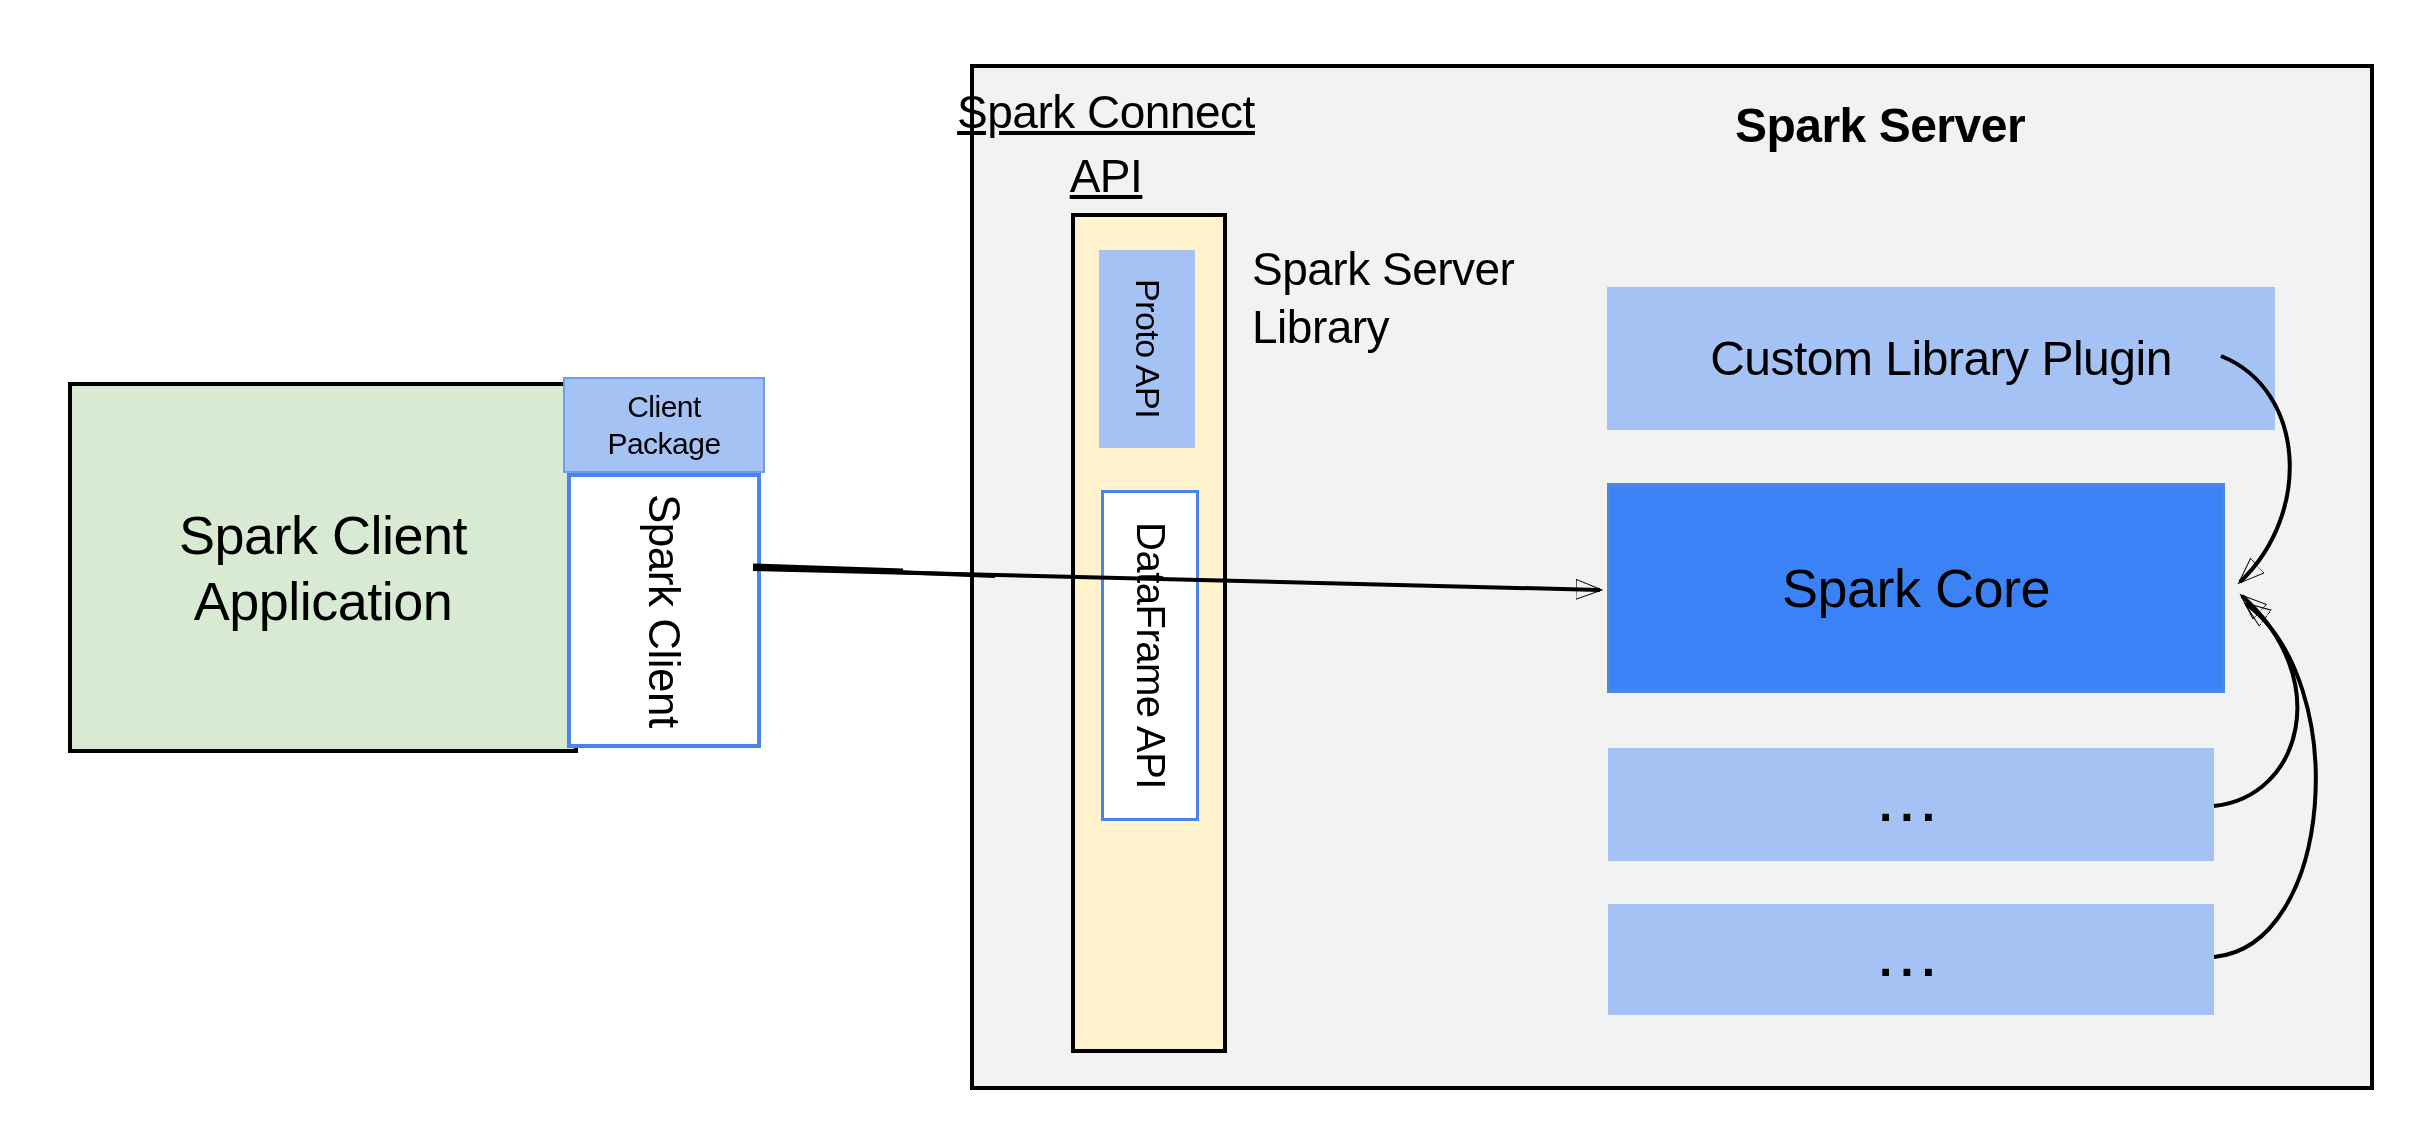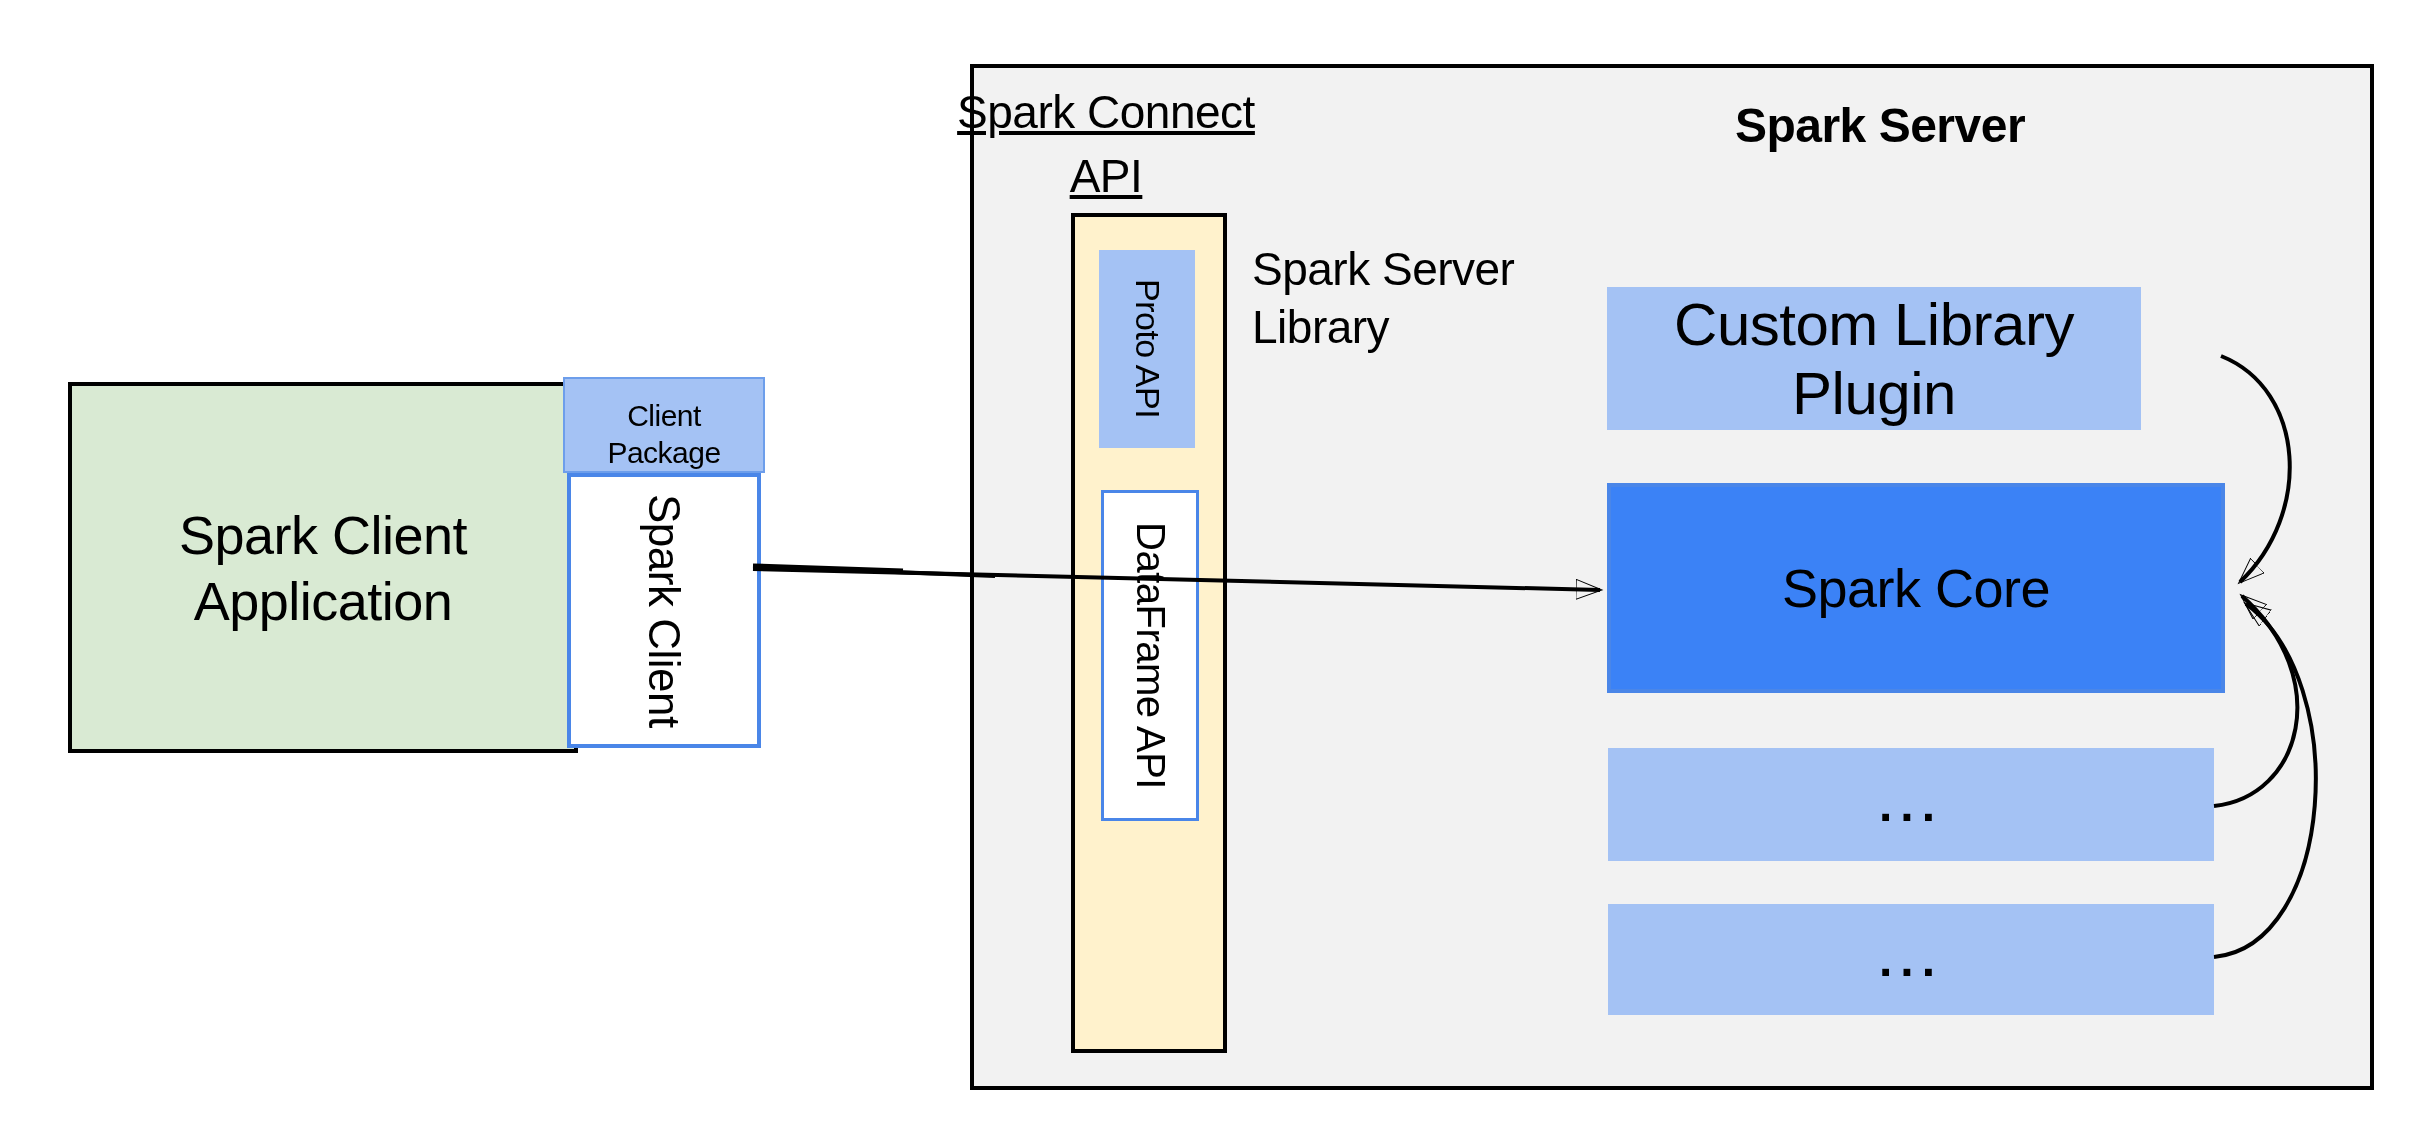--- a/index.html
+++ b/index.html
@@ -20,21 +20,21 @@
   
   .server-panel{left:970px; top:64px; width:1404px; height:1026px;
     background:var(--panel-gray); border:4px solid var(--outline-black); z-index:0;}
   .client-app{left:68px; top:382px; width:510px; height:371px;
     background:var(--green); border:4px solid var(--outline-black); z-index:1;
     font-size:54px; line-height:66px;}
 
   
   .client-package{left:563px; top:377px; width:202px; height:96px;
     background:var(--light-blue); border:2px solid var(--pkg-border); z-index:2;
-    font-size:30px; line-height:37px;align-items:flex-end;}
+    font-size:30px; line-height:37px;}
   .spark-client{left:567px; top:473px; width:194px; height:275px;
     background:#fff; border:4px solid var(--box-border-blue); z-index:2; font-size:44px;}
 
   
   .api-bar{left:1071px; top:213px; width:156px; height:840px;
     background:var(--cream); border:4px solid var(--outline-black); z-index:1;}
   .proto-box{left:1099px; top:250px; width:96px; height:198px;
     background:var(--light-blue); z-index:2; font-size:34px;}
   .dataframe-box{left:1101px; top:490px; width:98px; height:331px;
     background:#fff; border:3px solid var(--box-border-blue); z-index:2; font-size:40px;}
@@ -43,22 +43,22 @@
 
   
   .connect-api-label{left:956px; top:80px; width:300px;
     font-size:46px; line-height:64px; text-align:center; z-index:2;text-decoration:underline;}
   .server-library-label{left:1252px; top:240px; width:420px;
     font-size:46px; line-height:58px; text-align:left; z-index:2;}
   .server-title{left:1630px; top:98px; width:500px;
     font-size:48px; line-height:56px; font-weight:bold; text-align:center; z-index:2;}
 
   
-  .plugin-box{left:1607px; top:287px; width:534px; height:143px;
-    background:var(--light-blue); z-index:1; font-size:60px;}
+  .plugin-box{left:1607px; top:287px; width:668px; height:143px;
+    background:var(--light-blue); z-index:1; font-size:48px;}
   .core-box{left:1607px; top:483px; width:618px; height:210px;
     background:#3b82f6; border:4px solid var(--box-border-blue); z-index:1; font-size:54px;}
   .more-box-1{left:1608px; top:748px; width:606px; height:113px;
     background:var(--light-blue); z-index:1;}
   .more-box-2{left:1608px; top:904px; width:606px; height:111px;
     background:var(--light-blue); z-index:1;}
   .dots{font-size:48px; font-weight:bold; letter-spacing:8px;}
 
   .overlay{position:absolute; left:0; top:0; width:2435px; height:1135px;
     z-index:3; pointer-events:none;}

